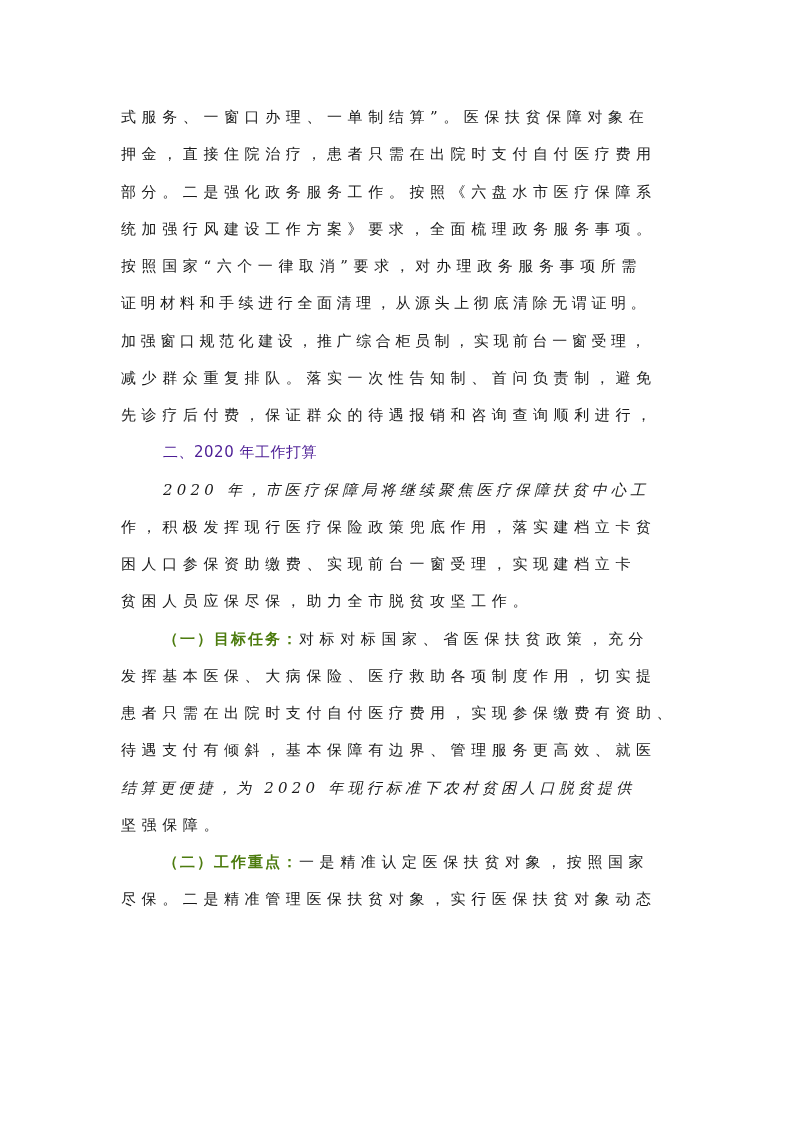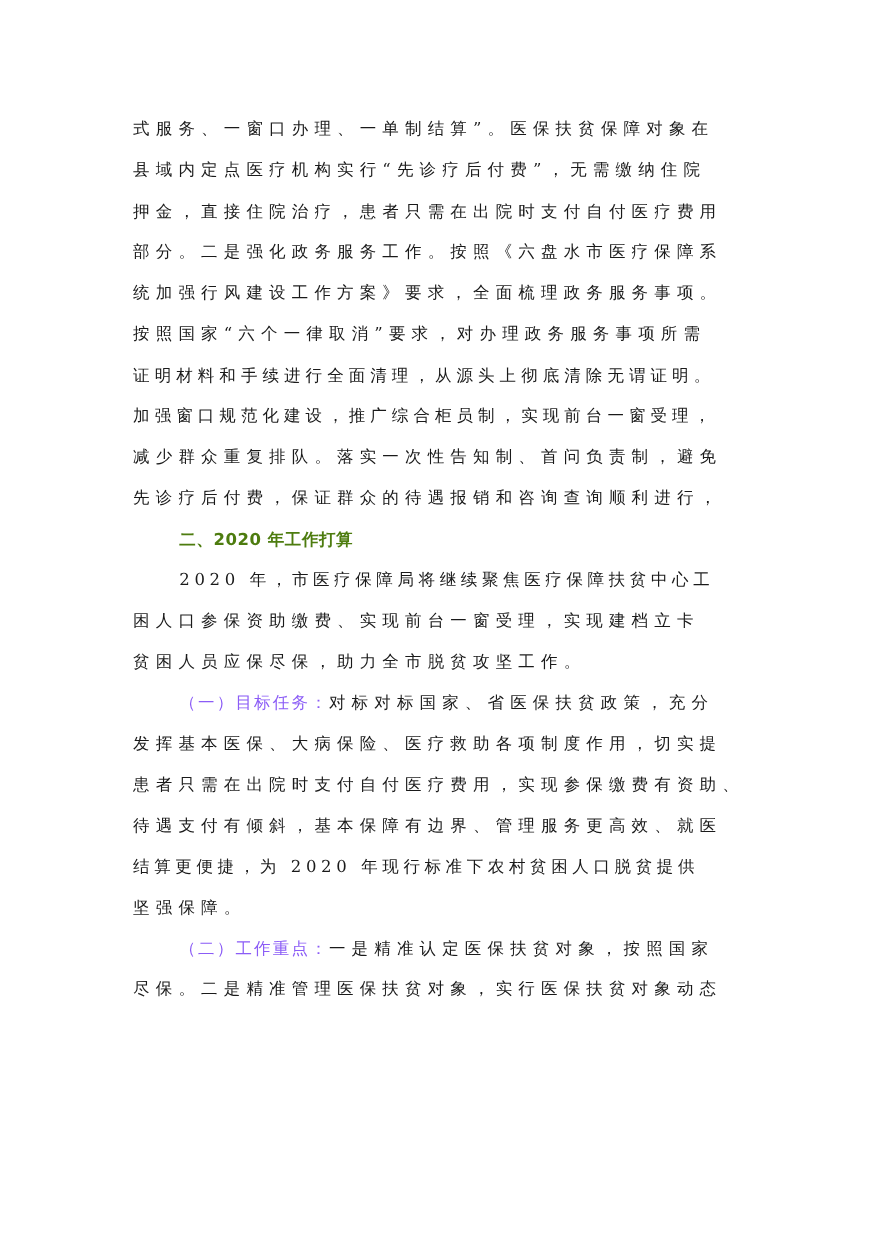--- a/index.html
+++ b/index.html
@@ -15,58 +15,58 @@
     font-family: "DejaVu Serif", "Liberation Serif", serif;
     font-size: 15px;
     color: #1a1a1a;
   }
   .line {
     height: 37.25px;
     line-height: 37.25px;
     white-space: nowrap;
     letter-spacing: 5.6px;
   }
-  .line.num { letter-spacing: 4.2px; }
+  .line.num { letter-spacing: 4.2px; font-style: italic; }
   .indent { padding-left: 42px; }
   .heading {
     font-family: "DejaVu Sans", "Liberation Sans", sans-serif;
-    font-weight: bold;
+    font-weight: normal;
     letter-spacing: 0.5px;
-    color: #4d7c0f;
+    color: #4c1d95;
   }
   .b {
     font-family: "DejaVu Sans", "Liberation Sans", sans-serif;
-    font-weight: normal;
+    font-weight: bold;
     letter-spacing: 2px;
-    color: #8b5cf6;
+    color: #4d7c0f;
   }
 </style>
 </head>
 <body>
 
 <div class="page">
   <div class="body-text">
 
     <div>
       <div class="line">式服务、一窗口办理、一单制结算”。医保扶贫保障对象在</div>
-      <div class="line">县域内定点医疗机构实行“先诊疗后付费”，无需缴纳住院</div>
       <div class="line">押金，直接住院治疗，患者只需在出院时支付自付医疗费用</div>
       <div class="line">部分。二是强化政务服务工作。按照《六盘水市医疗保障系</div>
       <div class="line">统加强行风建设工作方案》要求，全面梳理政务服务事项。</div>
       <div class="line">按照国家“六个一律取消”要求，对办理政务服务事项所需</div>
       <div class="line" style="letter-spacing:4.6px">证明材料和手续进行全面清理，从源头上彻底清除无谓证明。</div>
       <div class="line" style="letter-spacing:4.6px">加强窗口规范化建设，推广综合柜员制，实现前台一窗受理，</div>
       <div class="line">减少群众重复排队。落实一次性告知制、首问负责制，避免</div>
       <div class="line">先诊疗后付费，保证群众的待遇报销和咨询查询顺利进行，</div>
     </div>
 
     <div class="line indent heading">二、2020 年工作打算</div>
 
     <div>
       <div class="line indent num">2020 年，市医疗保障局将继续聚焦医疗保障扶贫中心工</div>
+      <div class="line">作，积极发挥现行医疗保险政策兜底作用，落实建档立卡贫</div>
       <div class="line">困人口参保资助缴费、实现前台一窗受理，实现建档立卡</div>
       <div class="line">贫困人员应保尽保，助力全市脱贫攻坚工作。</div>
     </div>
 
     <div>
       <div class="line indent"><span class="b">（一）目标任务：</span><span>对标对标国家、省医保扶贫政策，充分</span></div>
       <div class="line">发挥基本医保、大病保险、医疗救助各项制度作用，切实提</div>
       <div class="line">患者只需在出院时支付自付医疗费用，实现参保缴费有资助、</div>
       <div class="line">待遇支付有倾斜，基本保障有边界、管理服务更高效、就医</div>
       <div class="line num">结算更便捷，为 2020 年现行标准下农村贫困人口脱贫提供</div>

